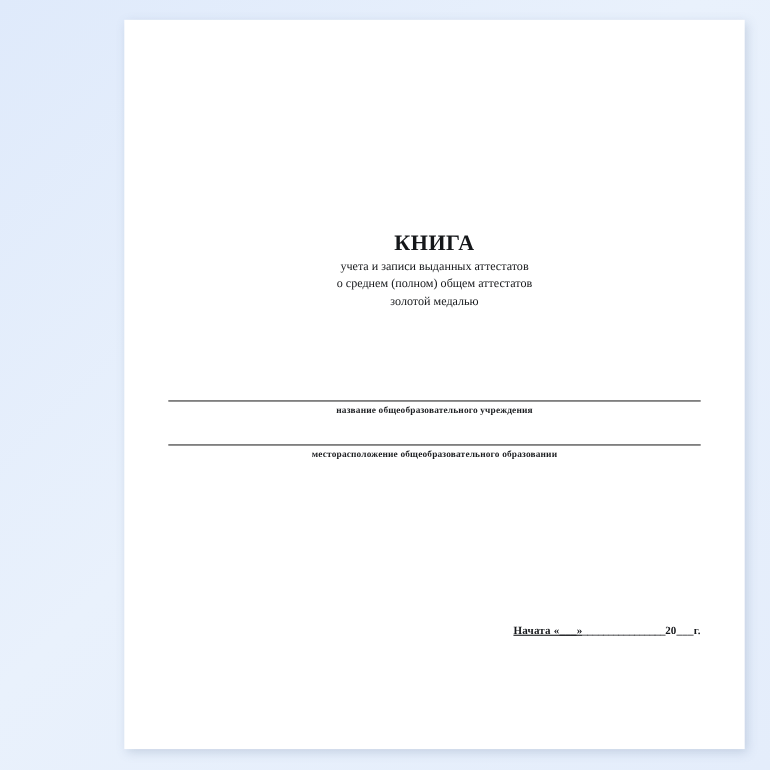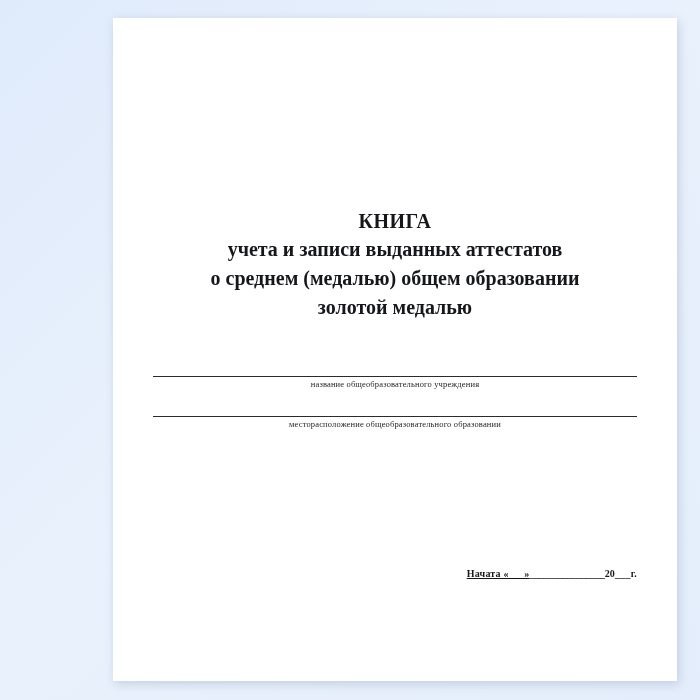--- a/index.html
+++ b/index.html
@@ -44,29 +44,30 @@
     text-align: center;
     color: #15171a;
   }
   .title-main {
     font-size: 20px;
     font-weight: bold;
     letter-spacing: 0.5px;
     line-height: 1.35;
   }
   .title-line {
-    font-size: 20px;
-    font-weight: bold;
+    font-size: 11px;
+    font-weight: normal;
     line-height: 1.45;
   }
   .fields {
     position: absolute;
     left: 0;
     right: 0;
-    top: 345px;
+    top: 333px;
+    font-weight: bold;
   }
   .field-row {
     margin-bottom: 14px;
   }
   .rule {
     border-bottom: 1px solid #2b2b2b;
     height: 13px;
   }
   .caption {
     text-align: center;
@@ -106,21 +107,21 @@
 <body>
 
 <div class="backdrop"></div>
 
 <div class="page">
   <div class="page-inner">
 
     <div class="title-block">
       <div class="title-main">КНИГА</div>
       <div class="title-line">учета и записи выданных аттестатов</div>
-      <div class="title-line">о среднем (медалью) общем образовании</div>
+      <div class="title-line">о среднем (полном) общем аттестатов</div>
       <div class="title-line">золотой медалью</div>
     </div>
 
     <div class="fields">
       <div class="field-row">
         <div class="rule"></div>
         <div class="caption">название общеобразовательного учреждения</div>
       </div>
       <div class="field-row">
         <div class="rule"></div>

